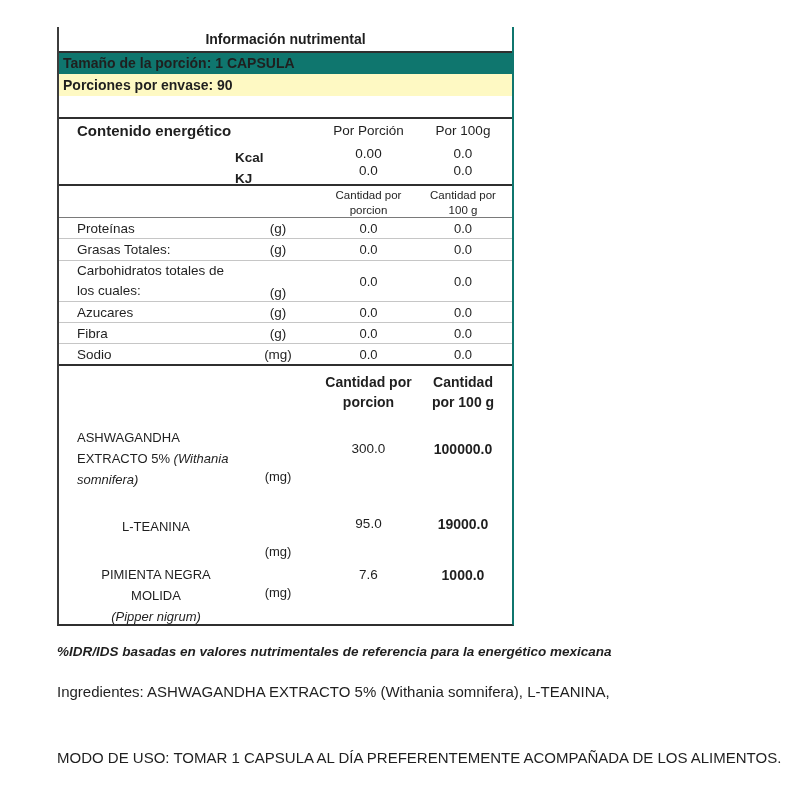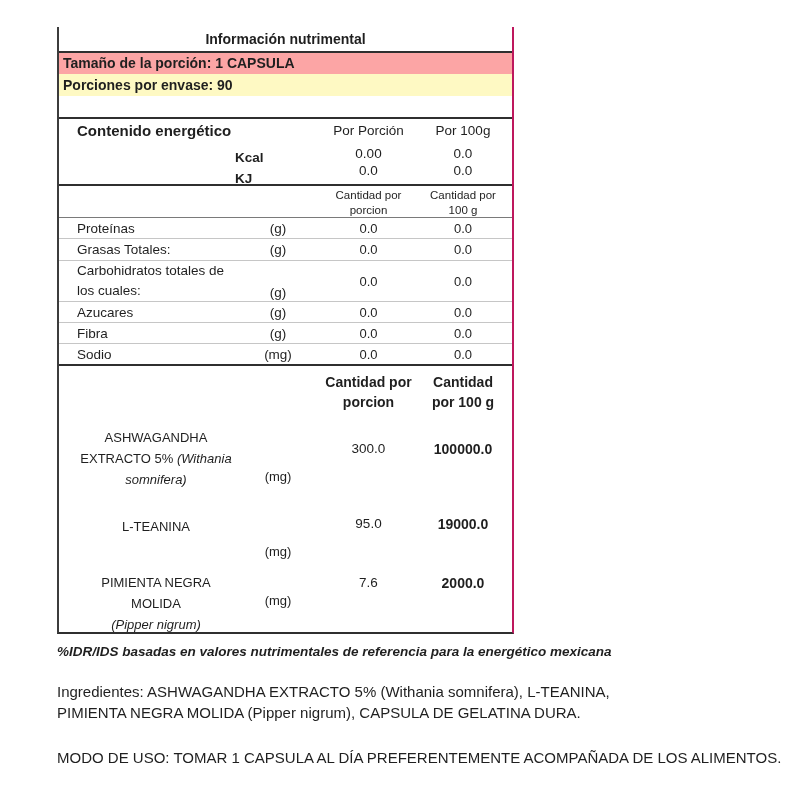--- a/index.html
+++ b/index.html
@@ -5,21 +5,21 @@
   html,body{margin:0;padding:0;}
   body{
     width:800px;height:800px;position:relative;background:#ffffff;
     font-family:"Liberation Sans","DejaVu Sans",sans-serif;color:#1f1f1f;
     overflow:hidden;
   }
   
   .nutri-table{
     position:absolute;left:57px;top:27px;width:457px;
     box-sizing:border-box;
-    border-left:2px solid #3c3c3c;border-right:2px solid #be185d;
+    border-left:2px solid #3c3c3c;border-right:2px solid #0f766e;
     border-bottom:2px solid #2f2f2f;
   }
   .grid{display:grid;grid-template-columns:176px 86px 95px 94px;}
   .c1{text-align:left;padding-left:18px;}
   .c2{text-align:center;}
   .c3{text-align:center;}
   .c4{text-align:center;}
   .right{text-align:left;padding-right:8px;margin-top:8px;}
   .italic{font-style:italic;}
 
@@ -56,40 +56,40 @@
 
   .active-row{font-size:13px;align-items:start;}
   .active-row .c1 div{line-height:21px;}
   .active-row .c3{font-size:13.5px;}
   .active-row .c4{font-size:14px;font-weight:bold;}
   .active-ashw{margin-top:15px;height:63px;}
   .active-ashw .c2{padding-top:42px;}
   .active-ashw .c3,.active-ashw .c4{padding-top:14px;}
   .active-ltea{margin-top:26px;height:46px;}
   .active-ltea .c2{padding-top:28px;}
-  .active-pim{margin-top:10px;height:42px;}
+  .active-pim{margin-top:2px;height:42px;}
   .active-pim .c2{padding-top:21px;}
   .active-pim .c3,.active-pim .c4{padding-top:3px;}
   .table-bottom-pad{height:18px;}
 
   
   .footnote{position:absolute;left:57px;top:644px;font-size:13.5px;
     font-weight:bold;font-style:italic;}
   .ingredients{position:absolute;left:57px;top:681px;font-size:15px;
     line-height:21px;}
   .usage{position:absolute;left:57px;top:749px;font-size:15px;text-align:center;}
 </style>
 </head>
 <body>
 
 <div class="nutri-table">
 
   <div class="row-title">Información nutrimental</div>
 
-  <div class="row-cream" style="background:#fca5a5">Tamaño de la porción: 1 CAPSULA</div>
+  <div class="row-cream" style="background:#0f766e">Tamaño de la porción: 1 CAPSULA</div>
   <div class="row-cream second" style="background:#fef9c3">Porciones por envase: 90</div>
   <div class="row-spacer"></div>
 
   <div class="grid energy-r1">
     <div class="c1">Contenido energético</div>
     <div class="c3">Por Porción</div>
     <div class="c4">Por 100g</div>
   </div>
   <div class="grid energy-r2">
     <div class="c1"></div>
@@ -164,21 +164,21 @@
       <div class="line">Cantidad por</div>
       <div class="line">porcion</div>
     </div>
     <div class="c4">
       <div class="line">Cantidad</div>
       <div class="line">por 100 g</div>
     </div>
   </div>
 
   <div class="grid active-row active-ashw">
-    <div class="c1" style="text-align:center">
+    <div class="c1" style="">
       <div>ASHWAGANDHA</div>
       <div><span>EXTRACTO 5% </span><span class="italic">(Withania</span></div>
       <div class="italic">somnifera)</div>
     </div>
     <div class="c2">(mg)</div>
     <div class="c3">300.0</div>
     <div class="c4">100000.0</div>
   </div>
 
   <div class="grid active-row active-ltea">
@@ -190,26 +190,25 @@
     <div class="c4">19000.0</div>
   </div>
 
   <div class="grid active-row active-pim">
     <div class="c1" style="text-align:center">
       <div>PIMIENTA NEGRA MOLIDA</div>
       <div class="italic">(Pipper nigrum)</div>
     </div>
     <div class="c2">(mg)</div>
     <div class="c3">7.6</div>
-    <div class="c4">2000.0</div>
+    <div class="c4">1000.0</div>
   </div>
 
   <div class="table-bottom-pad"></div>
 </div>
 
 <div class="footnote">%IDR/IDS basadas en valores nutrimentales de referencia para la energético mexicana</div>
 
 <div class="ingredients">
   <div>Ingredientes: ASHWAGANDHA EXTRACTO 5% (Withania somnifera), L-TEANINA,</div>
-  <div>PIMIENTA NEGRA MOLIDA (Pipper nigrum), CAPSULA DE GELATINA DURA.</div>
 </div>
 
 <div class="usage">MODO DE USO: TOMAR 1 CAPSULA AL DÍA PREFERENTEMENTE ACOMPAÑADA DE LOS ALIMENTOS.</div>
 
 </body></html>

